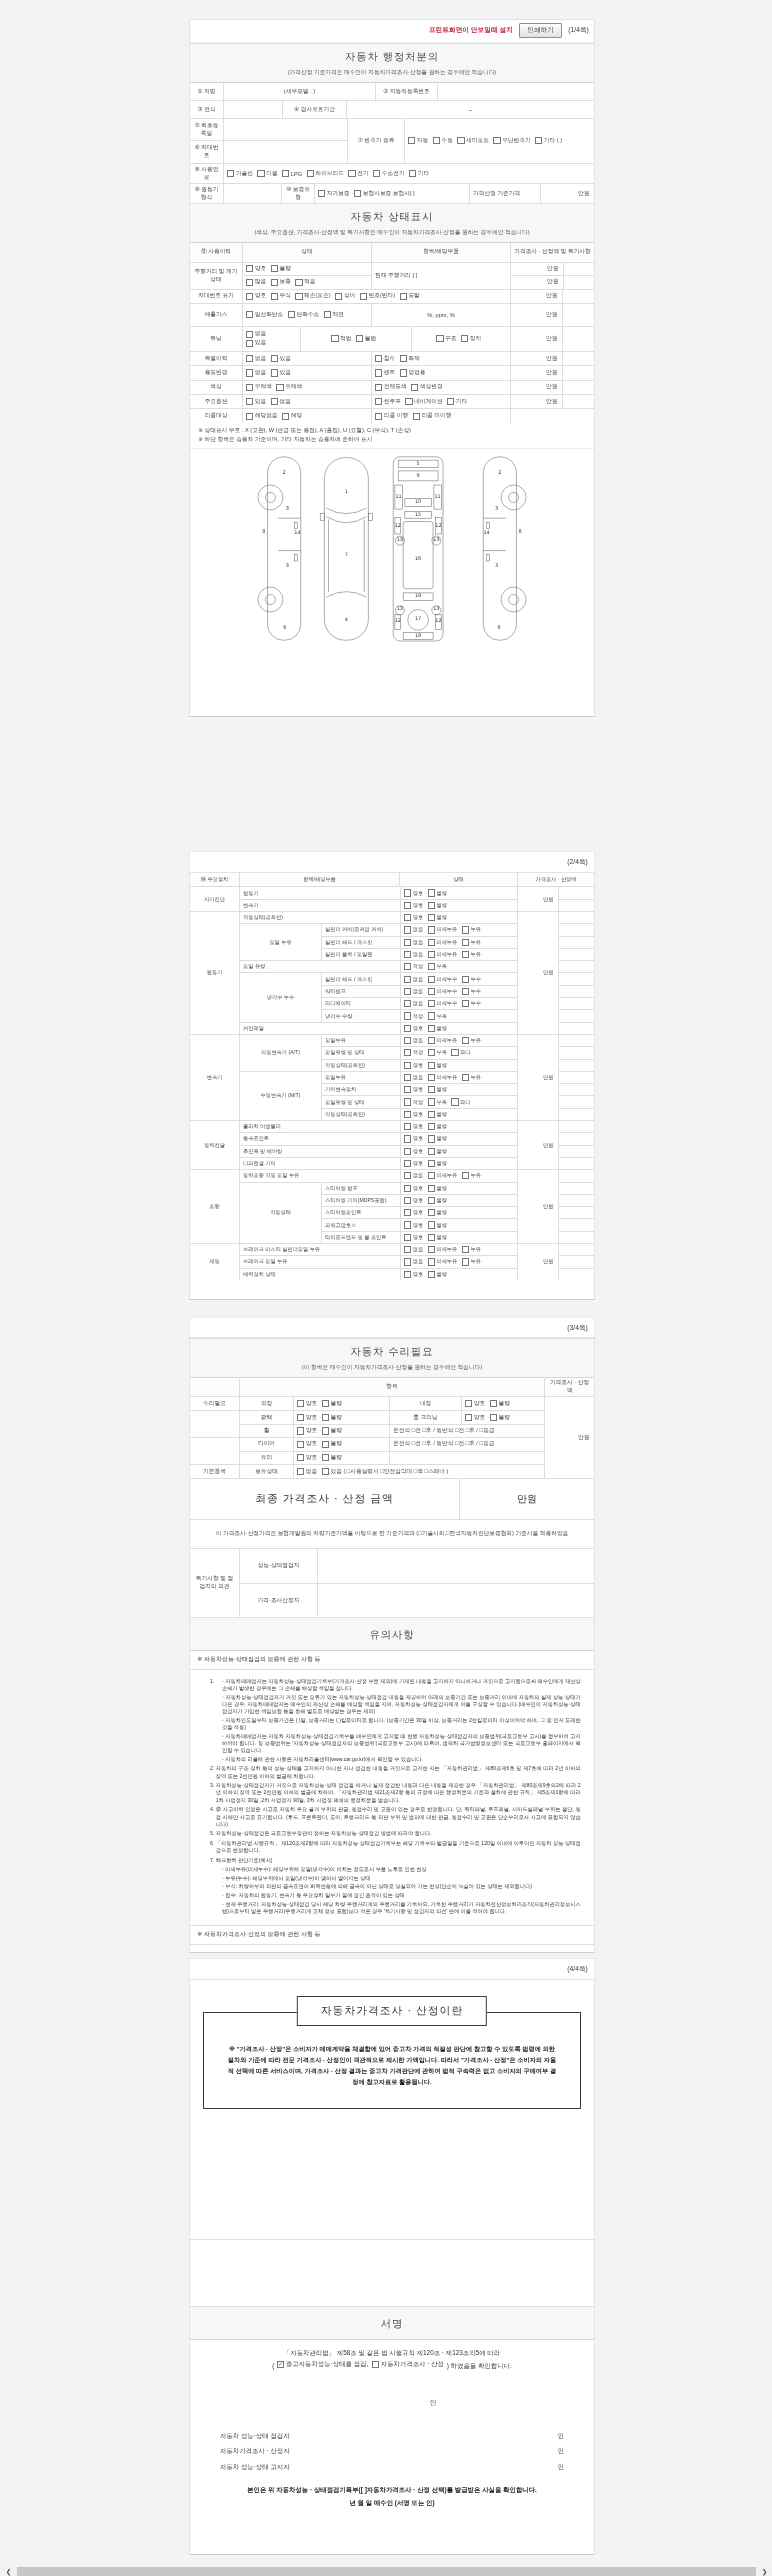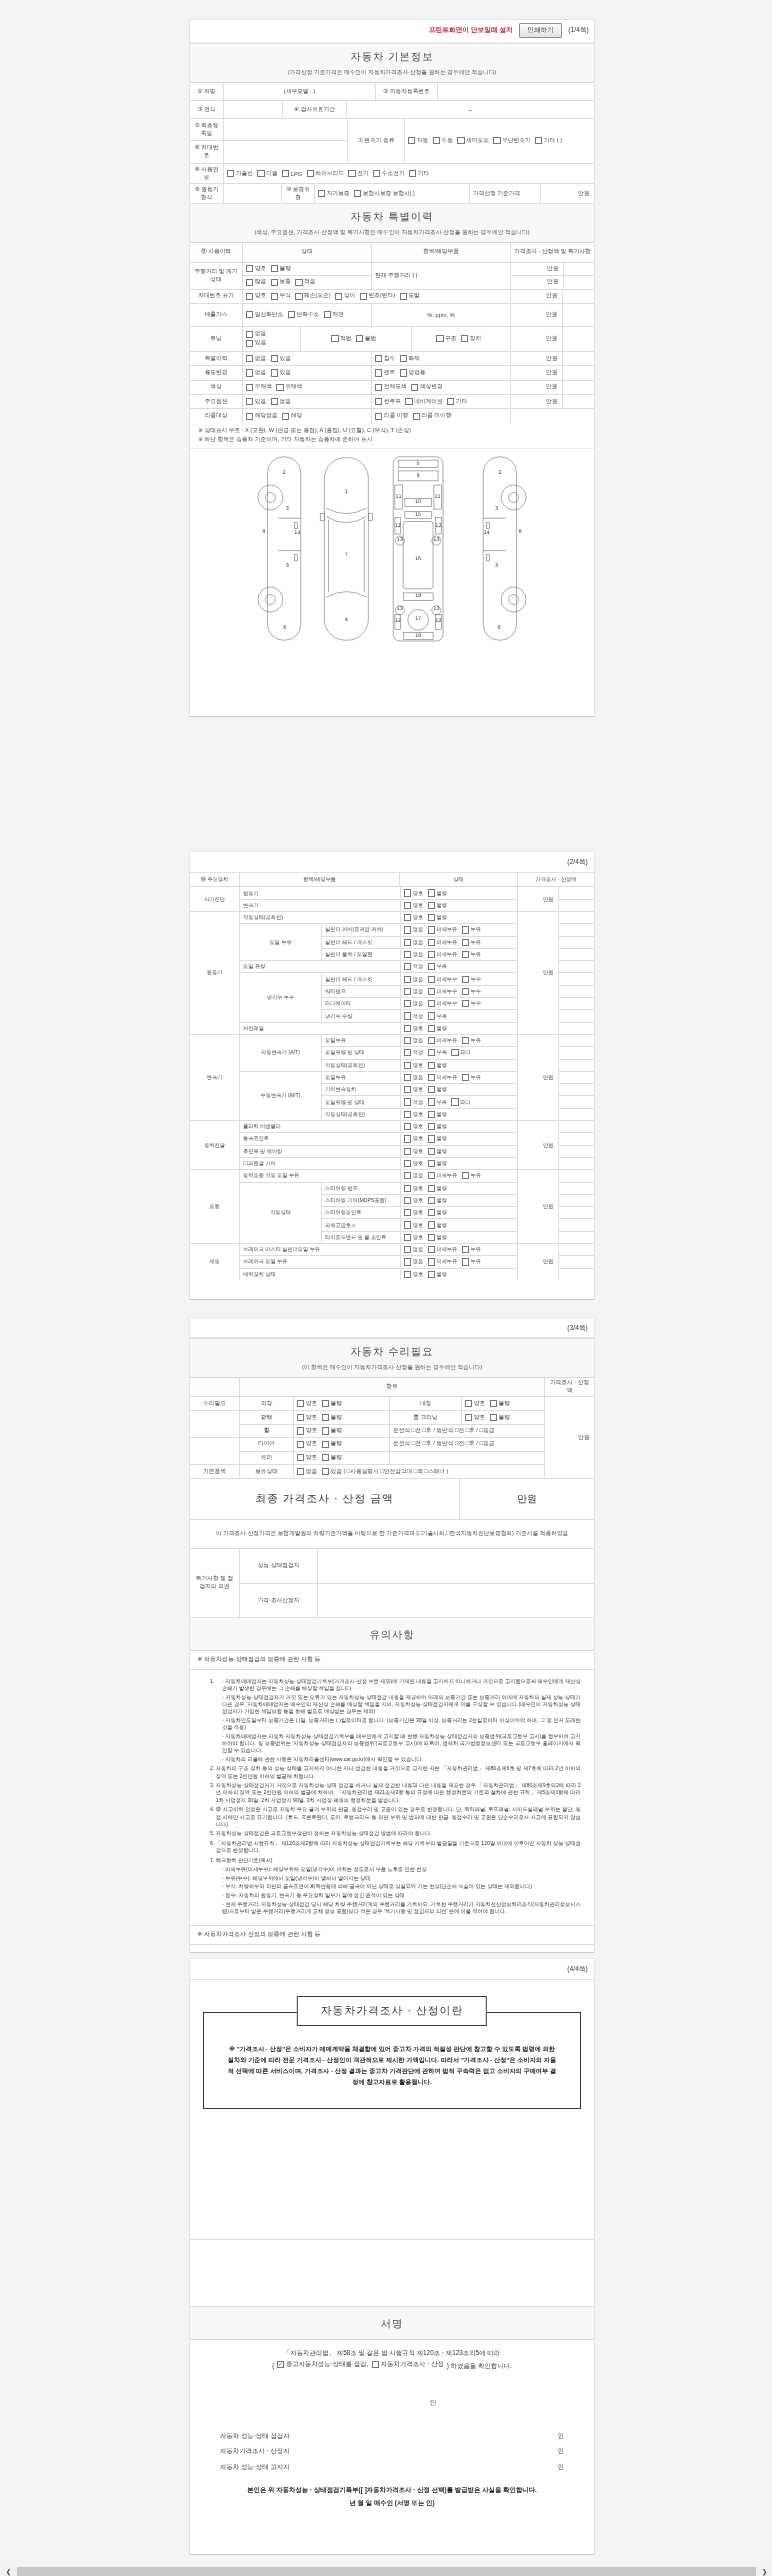--- a/index.html
+++ b/index.html
@@ -76,21 +76,21 @@
 <body>
 
 <div class="sheet" style="top:18.5px;height:698px">
   <div class="topstrip">
     <span class="rednote">프린트화면이 안보일때 설치</span>
     <button class="printbtn">인쇄하기</button>
     <span class="pageno">(1/4쪽)</span>
   </div>
 
   <div class="sech">
-    <div class="t">자동차 기본정보</div>
+    <div class="t">자동차 행정처분의</div>
     <div class="s">(가격산정 기준가격은 매수인이 자동차가격조사·산정을 원하는 경우에만 적습니다)</div>
   </div>
   <div class="frm">
     <div class="row first" style="min-height:17.5px">
       <div class="c lab" style="width:33px">① 차명</div>
       <div class="c" style="width:152px">(세부모델 :                    )</div>
       <div class="c lab" style="width:62px">② 자동차등록번호</div>
       <div class="c" style="flex:1"></div>
     </div>
     <div class="row" style="min-height:17.5px">
@@ -180,21 +180,21 @@
             <span class="cb"></span>
             <span>보험사보증 보험사[          ]</span>
           </span>
         </div>
       <div class="c left" style="width:71px">가격산정 기준가격</div>
       <div class="c won" style="flex:1">만원</div>
     </div>
   </div>
 
   <div class="sech">
-    <div class="t">자동차 특별이력</div>
+    <div class="t">자동차 상태표시</div>
     <div class="s">(색상, 주요옵션, 가격조사·산정액 및 특기사항은 매수인이 자동차가격조사·산정을 원하는 경우에만 적습니다)</div>
   </div>
   <div class="frm">
     <div class="row first" style="min-height:18.5px;background:#fdfdfd">
       <div class="c lab" style="width:52px">⑪ 사용이력</div>
       <div class="c lab" style="width:129px">상태</div>
       <div class="c lab" style="width:139px">항목/해당부품</div>
       <div class="c lab" style="flex:1">가격조사 · 산정액 및 특기사항</div>
     </div>
     <div class="row" style="min-height:27px">

